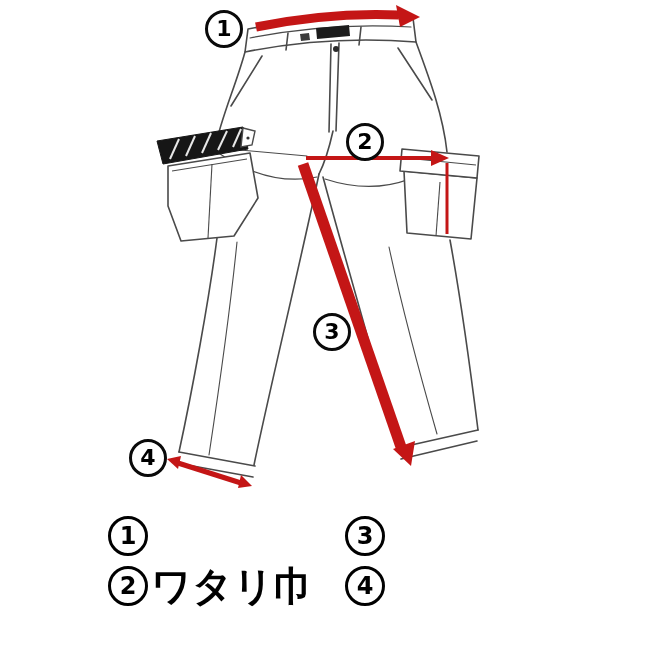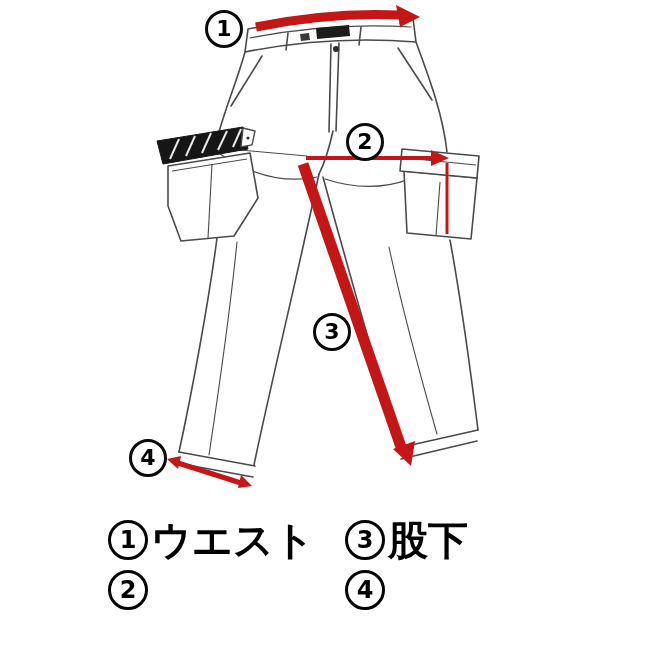--- a/index.html
+++ b/index.html
@@ -168,27 +168,26 @@
   </svg>
 
   <div class="callout callout-1">1</div>
   <div class="callout callout-2">2</div>
   <div class="callout callout-3">3</div>
   <div class="callout callout-4">4</div>
 
   <div class="legend">
     <div class="legend-item">
       <span class="legend-num">1</span>
-      <span class="legend-label">ウエスト</span>
     </div>
     <div class="legend-item">
       <span class="legend-num">3</span>
-      <span class="legend-label">股下</span>
     </div>
     <div class="legend-item">
       <span class="legend-num">2</span>
+      <span class="legend-label">ワタリ巾</span>
     </div>
     <div class="legend-item">
       <span class="legend-num">4</span>
     </div>
   </div>
 
 </div>
 
 </body></html>

